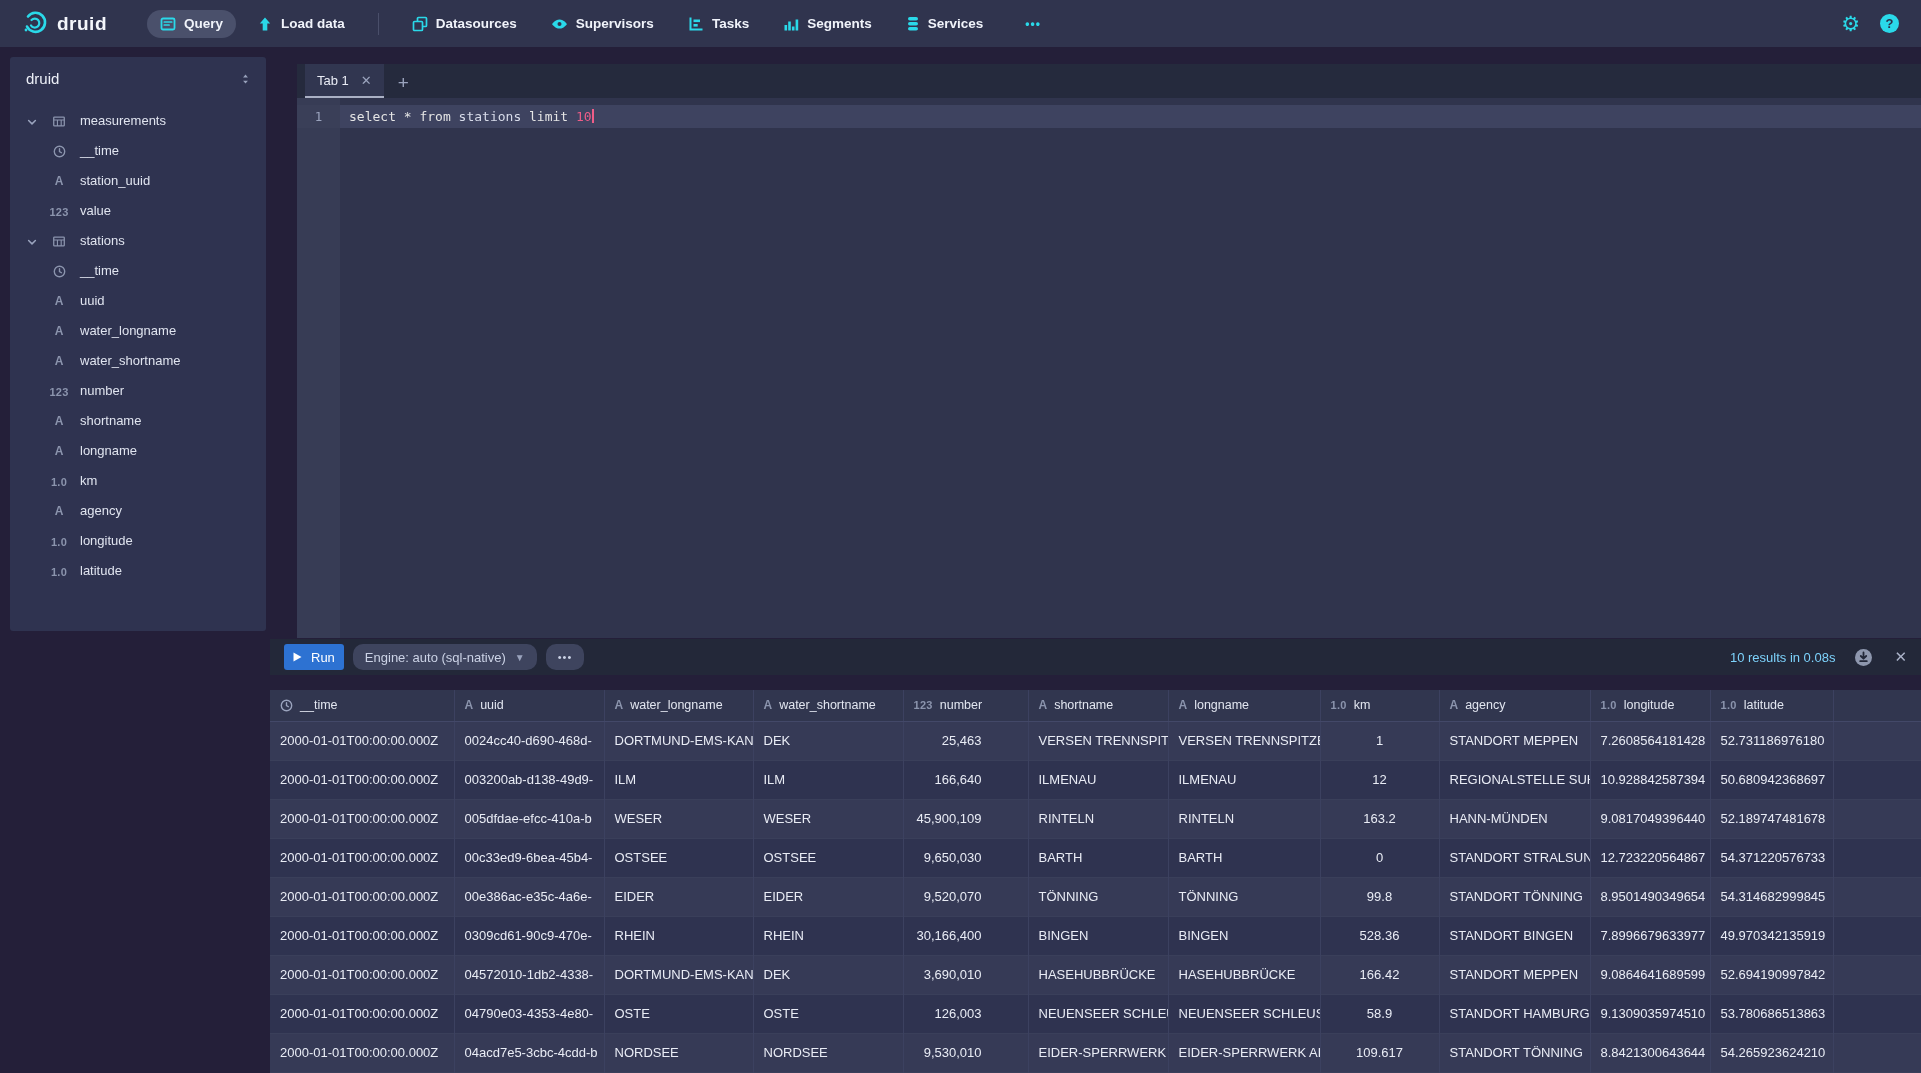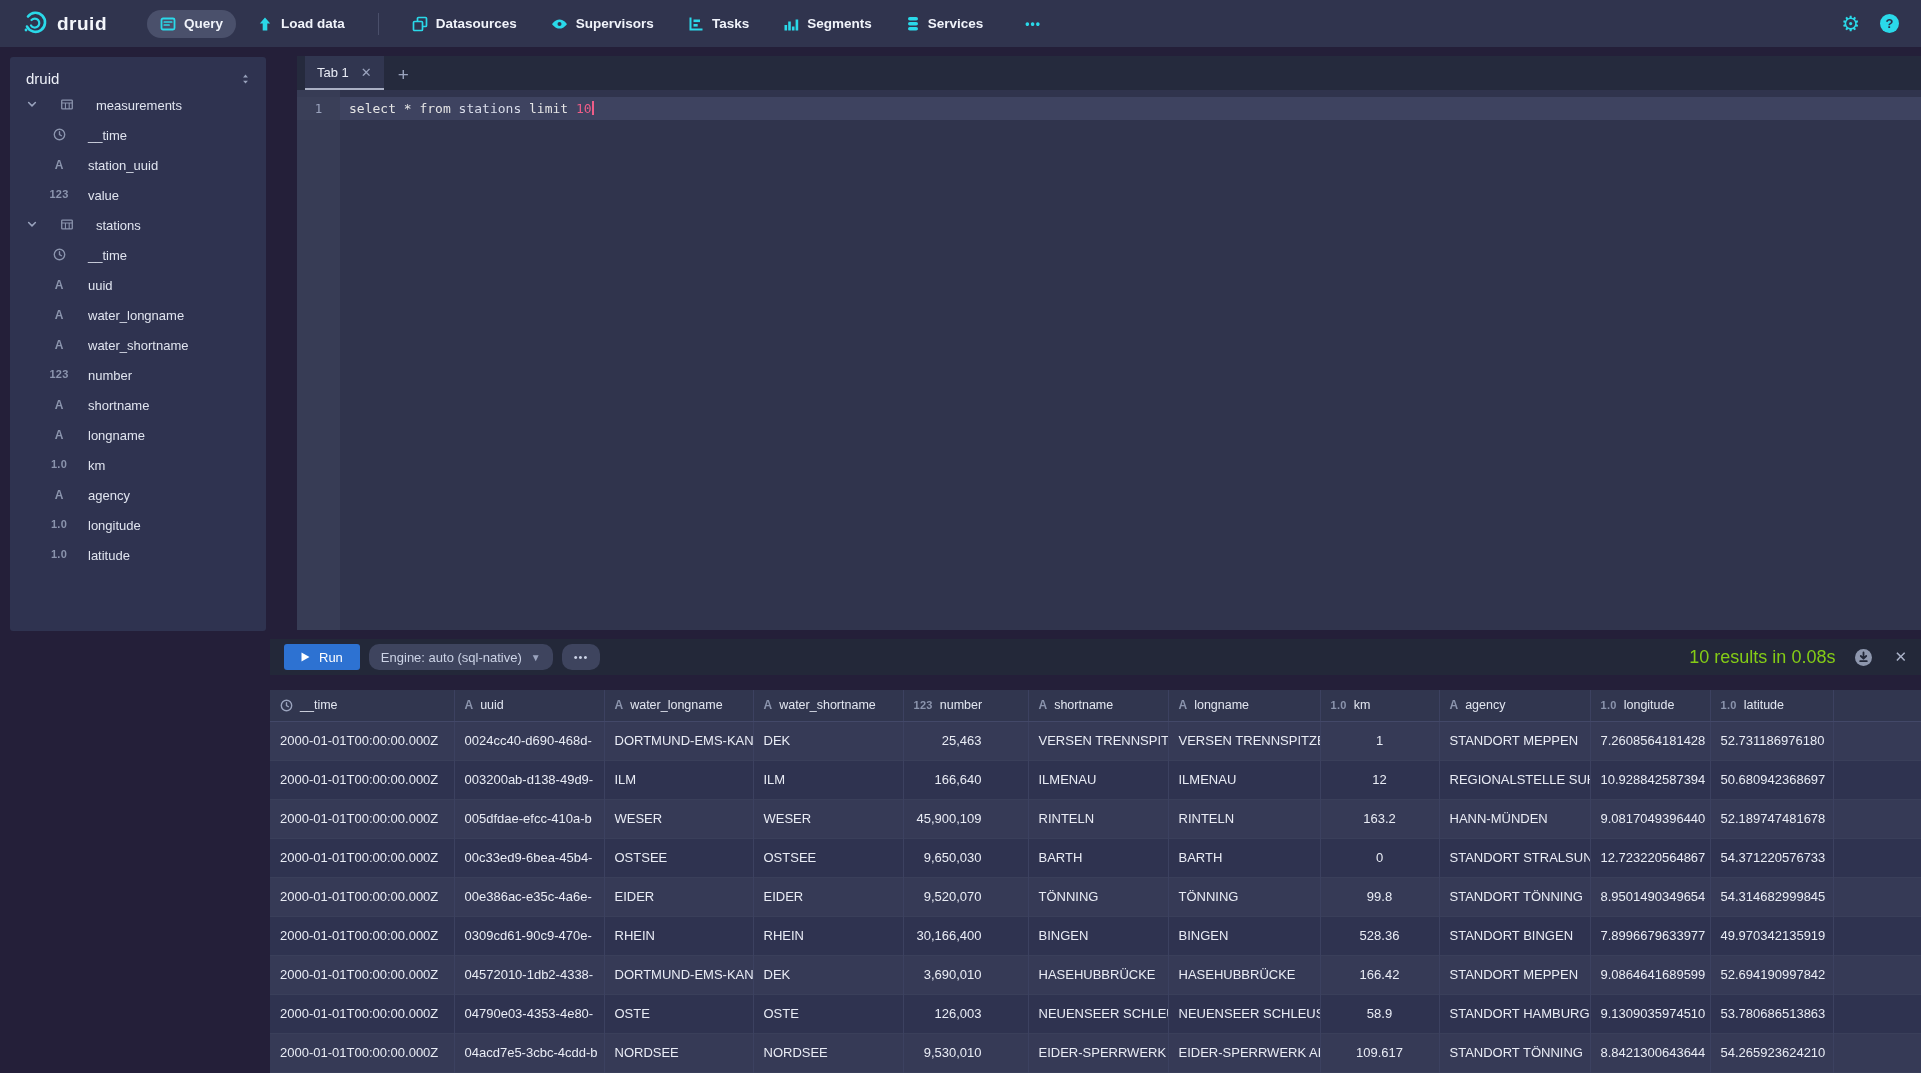--- a/index.html
+++ b/index.html
@@ -51,31 +51,31 @@
     background:var(--panel); border-radius:3px; overflow:hidden;
   }
   .sidebar-head{
     display:flex; align-items:center; justify-content:space-between;
     padding:13px 14px 9px 16px;
   }
   .sidebar-title{ font-size:15px; color:#eceff7; }
   .sort-icon{ color:#9aa3bd; cursor:pointer; display:flex; }
   .tree{ padding-top:2px; }
   .tree-row{
-    height:30px; display:flex; align-items:flex-start; gap:20px;
+    height:30px; display:flex; align-items:flex-end; gap:12px;
     font-size:13px; color:#e0e4ef; cursor:pointer; padding-left:16px;
   }
   .tree-row.child{ padding-left:40px; }
   .tree-row .chev{ color:#9aa3bd; display:flex; }
   .tree-row .ticon{ color:#8b94ad; display:flex; align-items:center; justify-content:center; width:18px; }
   .tg{ font-weight:bold; font-size:12px; color:#8b94ad; }
   .tgsm{ font-size:11px; letter-spacing:.3px; }
 
   
-  .querypane{ position:absolute; left:270px; top:56px; right:0; height:574px;padding-left:27px; }
+  .querypane{ position:absolute; left:270px; top:64px; right:0; height:574px;padding-left:27px; }
   .tabbar{
     height:34px; background:#252a3d; display:flex; align-items:flex-end;
   }
   .tab{
     margin-left:8px; height:34px; background:#313650; padding:0 12px;
     display:flex; align-items:center; gap:12px; font-size:13px; color:#e9ecf5;
     border-bottom:2px solid #aab0c4; cursor:pointer;
   }
   .tab-close{ color:#9aa3bd; font-size:13px; cursor:pointer; }
   .tab-add{ color:#9aa3bd; font-size:19px; margin-left:14px; padding-bottom:4px; cursor:pointer; }
@@ -102,32 +102,32 @@
   .tok-number{ color:#ee5d88; }
   .cursor{ display:inline-block; width:2px; height:14px; background:#ee5d88; vertical-align:-2px; }
 
   
   .runbar{
     position:absolute; left:270px; top:639px; right:0; height:36px;
     background:#232839; display:flex; align-items:center; padding:0 14px; gap:9px;
   }
   .run-btn{
     background:var(--runblue); color:#fff; border:none; border-radius:3px;
-    height:26px; padding:0 17px; font-size:13px; display:flex; align-items:center;
+    height:26px; padding:0 9px; font-size:13px; display:flex; align-items:center;
     gap:9px; cursor:pointer; font-family:inherit;
   }
   .eng-btn,.more-btn{
     background:#3e445e; color:#ccd3e6; border:none; border-radius:10px;
     height:26px; padding:0 12px; font-size:13px; display:flex; align-items:center;
     gap:9px; cursor:pointer; font-family:inherit;
   }
   .more-btn{ letter-spacing:1px; font-size:11px; }
   .caret{ color:#9aa3bd; font-size:10px; }
   .runbar-spacer{ flex:1; }
-  .results-text{ font-size:18px; color:#84cc16; margin-right:10px; }
+  .results-text{ font-size:13px; color:#7dd3fc; margin-right:10px; }
   .dl-icon{ display:flex; cursor:pointer; }
   .rb-close{ color:#aab2c8; font-size:15px; margin-left:12px; cursor:pointer; }
 
   
   .results{
     position:absolute; left:270px; top:690px; right:0; bottom:0;
     background:var(--panel); overflow:hidden;
   }
   table{ border-collapse:collapse; table-layout:fixed; width:1651px; }
   th,td{

